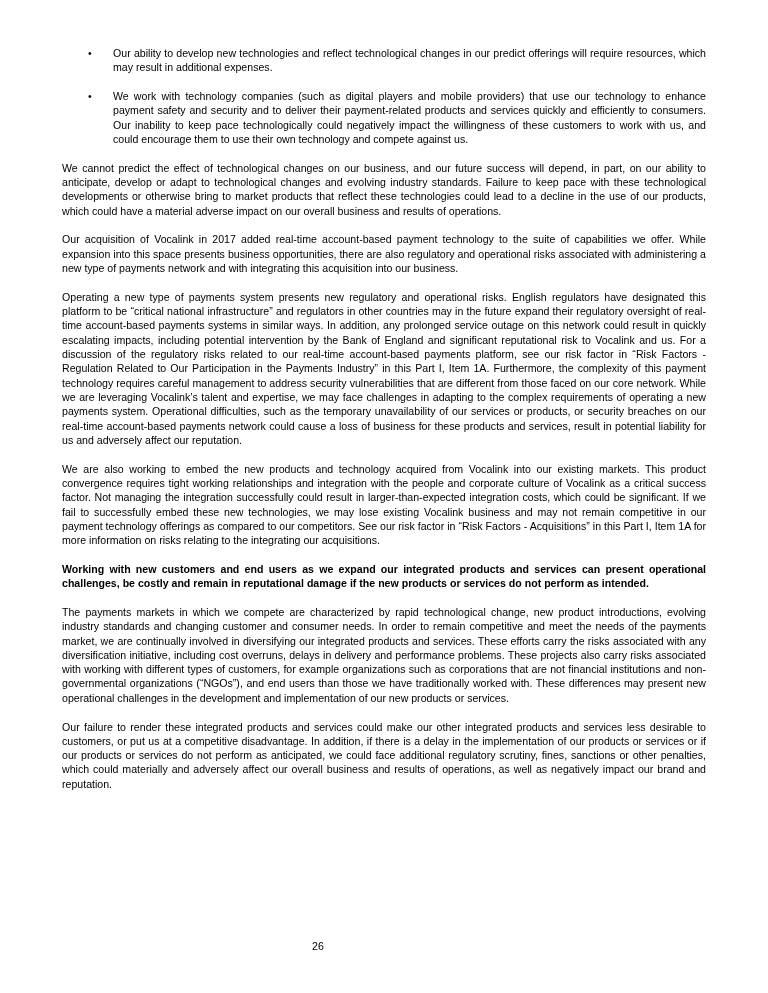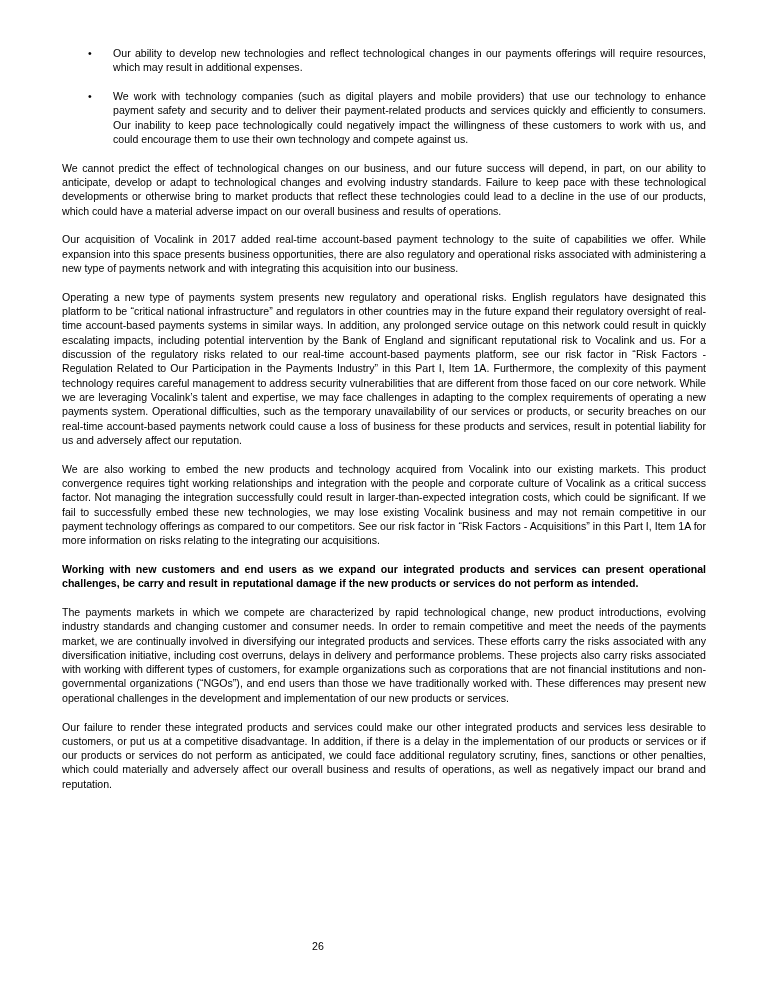--- a/index.html
+++ b/index.html
@@ -57,38 +57,38 @@
   }
 </style>
 </head>
 <body>
 
 <main class="doc">
 
   <ul class="bullets">
     <li>
       <span class="marker">•</span>
-      <span>Our ability to develop new technologies and reflect technological changes in our payments offerings will require resources, which may result in additional expenses.</span>
+      <span>Our ability to develop new technologies and reflect technological changes in our predict offerings will require resources, which may result in additional expenses.</span>
     </li>
     <li>
       <span class="marker">•</span>
       <span>We work with technology companies (such as digital players and mobile providers) that use our technology to enhance payment safety and security and to deliver their payment-related products and services quickly and efficiently to consumers.  Our inability to keep pace technologically could negatively impact the willingness of these customers to work with us, and could encourage them to use their own technology and compete against us.</span>
     </li>
   </ul>
 
   <p class="para">We cannot predict the effect of technological changes on our business, and our future success will depend, in part, on our ability to anticipate, develop or adapt to technological changes and evolving industry standards.  Failure to keep pace with these technological developments or otherwise bring to market products that reflect these technologies could lead to a decline in the use of our products, which could have a material adverse impact on our overall business and results of operations.</p>
 
 
   <p class="para">Our acquisition of Vocalink in 2017 added real-time account-based payment technology to the suite of capabilities we offer. While expansion into this space presents business opportunities, there are also regulatory and operational risks associated with administering a new type of payments network and with integrating this acquisition into our business.</p>
 
   <p class="para">Operating a new type of payments system presents new regulatory and operational risks.  English regulators have designated this platform to be “critical national infrastructure” and regulators in other countries may in the future expand their regulatory oversight of real-time account-based payments systems in similar ways.  In addition, any prolonged service outage on this network could result in quickly escalating impacts, including potential intervention by the Bank of England and significant reputational risk to Vocalink and us.  For a discussion of the regulatory risks related to our real-time account-based payments platform, see our risk factor in “Risk Factors - Regulation Related to Our Participation in the Payments Industry” in this Part I, Item 1A. Furthermore, the complexity of this payment technology requires careful management to address security vulnerabilities that are different from those faced on our core network.  While we are leveraging Vocalink’s talent and expertise, we may face challenges in adapting to the complex requirements of operating a new payments system.  Operational difficulties, such as the temporary unavailability of our services or products, or security breaches on our real-time account-based payments network could cause a loss of business for these products and services, result in potential liability for us and adversely affect our reputation.</p>
 
   <p class="para">We are also working to embed the new products and technology acquired from Vocalink into our existing markets.  This product convergence requires tight working relationships and integration with the people and corporate culture of Vocalink as a critical success factor.  Not managing the integration successfully could result in larger-than-expected integration costs, which could be significant. If we fail to successfully embed these new technologies, we may lose existing Vocalink business and may not remain competitive in our payment technology offerings as compared to our competitors.  See our risk factor in “Risk Factors - Acquisitions” in this Part I, Item 1A for more information on risks relating to the integrating our acquisitions.</p>
 
-  <p class="heading">Working with new customers and end users as we expand our integrated products and services can present operational challenges, be carry and result in reputational damage if the new products or services do not perform as intended.</p>
+  <p class="heading">Working with new customers and end users as we expand our integrated products and services can present operational challenges, be costly and remain in reputational damage if the new products or services do not perform as intended.</p>
 
   <p class="para">The payments markets in which we compete are characterized by rapid technological change, new product introductions, evolving industry standards and changing customer and consumer needs.  In order to remain competitive and meet the needs of the payments market, we are continually involved in diversifying our integrated products and services.  These efforts carry the risks associated with any diversification initiative, including cost overruns, delays in delivery and performance problems. These projects also carry risks associated with working with different types of customers, for example organizations such as corporations that are not financial institutions and non-governmental organizations (“NGOs”), and end users than those we have traditionally worked with.  These differences may present new operational challenges in the development and implementation of our new products or services.</p>
 
   <p class="para">Our failure to render these integrated products and services could make our other integrated products and services less desirable to customers, or put us at a competitive disadvantage.  In addition, if there is a delay in the implementation of our products or services or if our products or services do not perform as anticipated, we could face additional regulatory scrutiny, fines, sanctions or other penalties, which could materially and adversely affect our overall business and results of operations, as well as negatively impact our brand and reputation.</p>
 
 </main>
 
 <div class="footer">
   <span>26</span>
 </div>

